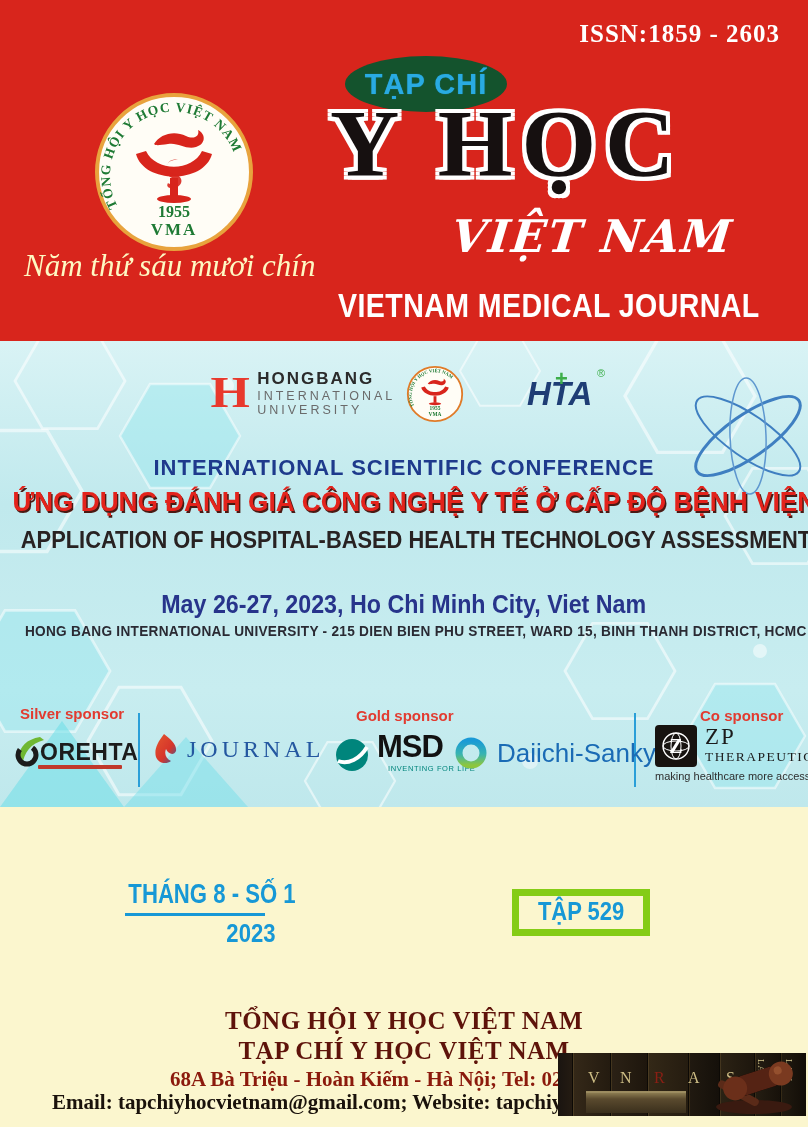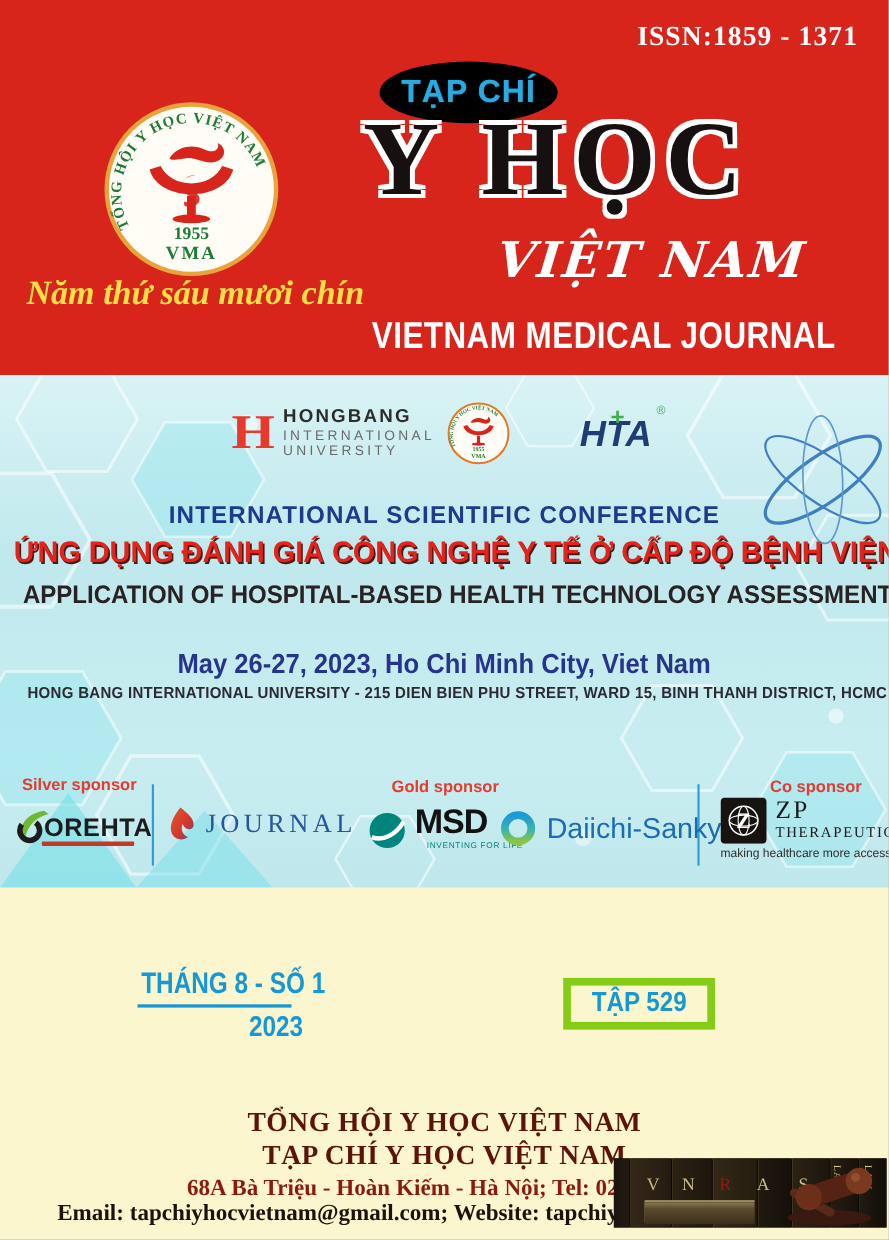--- a/index.html
+++ b/index.html
@@ -3,22 +3,22 @@
 <meta charset="utf-8">
 <style>
   * { margin:0; padding:0; box-sizing:border-box; }
   body { background:#555; font-family:"Liberation Sans", sans-serif; }
   .page { position:relative; width:808px; height:1127px; margin:0 auto; overflow:hidden; background:#FBF6CE; }
 
   
   .header { position:absolute; left:0; top:0; width:808px; height:341px; background:#D8251C; }
   .issn { position:absolute; top:20px; right:28px; font-family:"Liberation Serif", serif; font-weight:bold; font-size:25px; color:#fff; letter-spacing:1px; }
   .vma-logo { position:absolute; left:94px; top:92px; width:160px; height:160px; }
-  .tagline { position:absolute; left:24px; top:248px; font-family:"Liberation Serif", serif; font-style:italic; font-weight:bold; font-size:31px; color:#fde047; white-space:nowrap; }
-  .badge-oval { position:absolute; left:345px; top:56px; width:162px; height:56px; background:#000000; border-radius:50%; display:flex; align-items:center; justify-content:center; }
+  .tagline { position:absolute; left:24px; top:248px; font-family:"Liberation Serif", serif; font-style:italic; font-weight:normal; font-size:31px; color:#fef9c3; white-space:nowrap; }
+  .badge-oval { position:absolute; left:345px; top:56px; width:162px; height:56px; background:#14532d; border-radius:50%; display:flex; align-items:center; justify-content:center; }
   .badge-oval span { color:#29ABE2; font-weight:800; font-size:29px; letter-spacing:1px; text-shadow:0 0 1px #1b8ec4; }
   .big-title { position:absolute; left:330px; top:96px; font-family:"Liberation Serif", serif; font-weight:900; font-size:96px; line-height:1; color:#161010; letter-spacing:9px; white-space:nowrap;
     text-shadow:-4px -4px 0 #fff, 4px -4px 0 #fff, -4px 4px 0 #fff, 4px 4px 0 #fff, 0 -4px 0 #fff, 0 4px 0 #fff, -4px 0 0 #fff, 4px 0 0 #fff; }
   .script-title { position:absolute; left:452px; top:210px; font-family:"DejaVu Serif", serif; font-style:italic; font-weight:bold; font-size:45px; color:#fff; transform:skewX(-6deg); letter-spacing:2px; white-space:nowrap; }
   .journal-en { position:absolute; left:338px; top:286px; font-weight:900; font-size:34px; color:#fff; white-space:nowrap; transform:scaleX(0.84); transform-origin:left center; letter-spacing:0.5px; }
 
   
   .poster { position:absolute; left:0; top:341px; width:808px; height:466px;
     background:linear-gradient(180deg,#d9f3f5 0%,#c0e9ed 35%,#c8edf0 75%,#bfe8ec 100%); }
   .poster-deco { position:absolute; inset:0; }
@@ -99,21 +99,21 @@
   .gavel { position:absolute; left:138px; top:6px; width:110px; height:57px; z-index:8; }
 
   svg text { font-family:"Liberation Serif", serif; }
 </style>
 </head>
 <body>
 
 <div class="page">
 
   <div class="header">
-    <div class="issn">ISSN:1859 - 1371</div>
+    <div class="issn">ISSN:1859 - 2603</div>
 
     <div class="vma-logo">
       <svg width="160" height="160" viewBox="0 0 160 160">
         <circle cx="80" cy="80" r="77" fill="#fffdf6" stroke="#E8A33D" stroke-width="4"></circle>
         <defs>
             <path id="ringpath" d="M 26,118 A 64,64 0 1 1 134,118"></path>
           </defs>
         <text font-size="13.5" font-weight="bold" fill="#1E7A34" letter-spacing="1">
           <textPath href="#ringpath" startOffset="4">TỔNG HỘI Y HỌC VIỆT NAM</textPath>
         </text>

